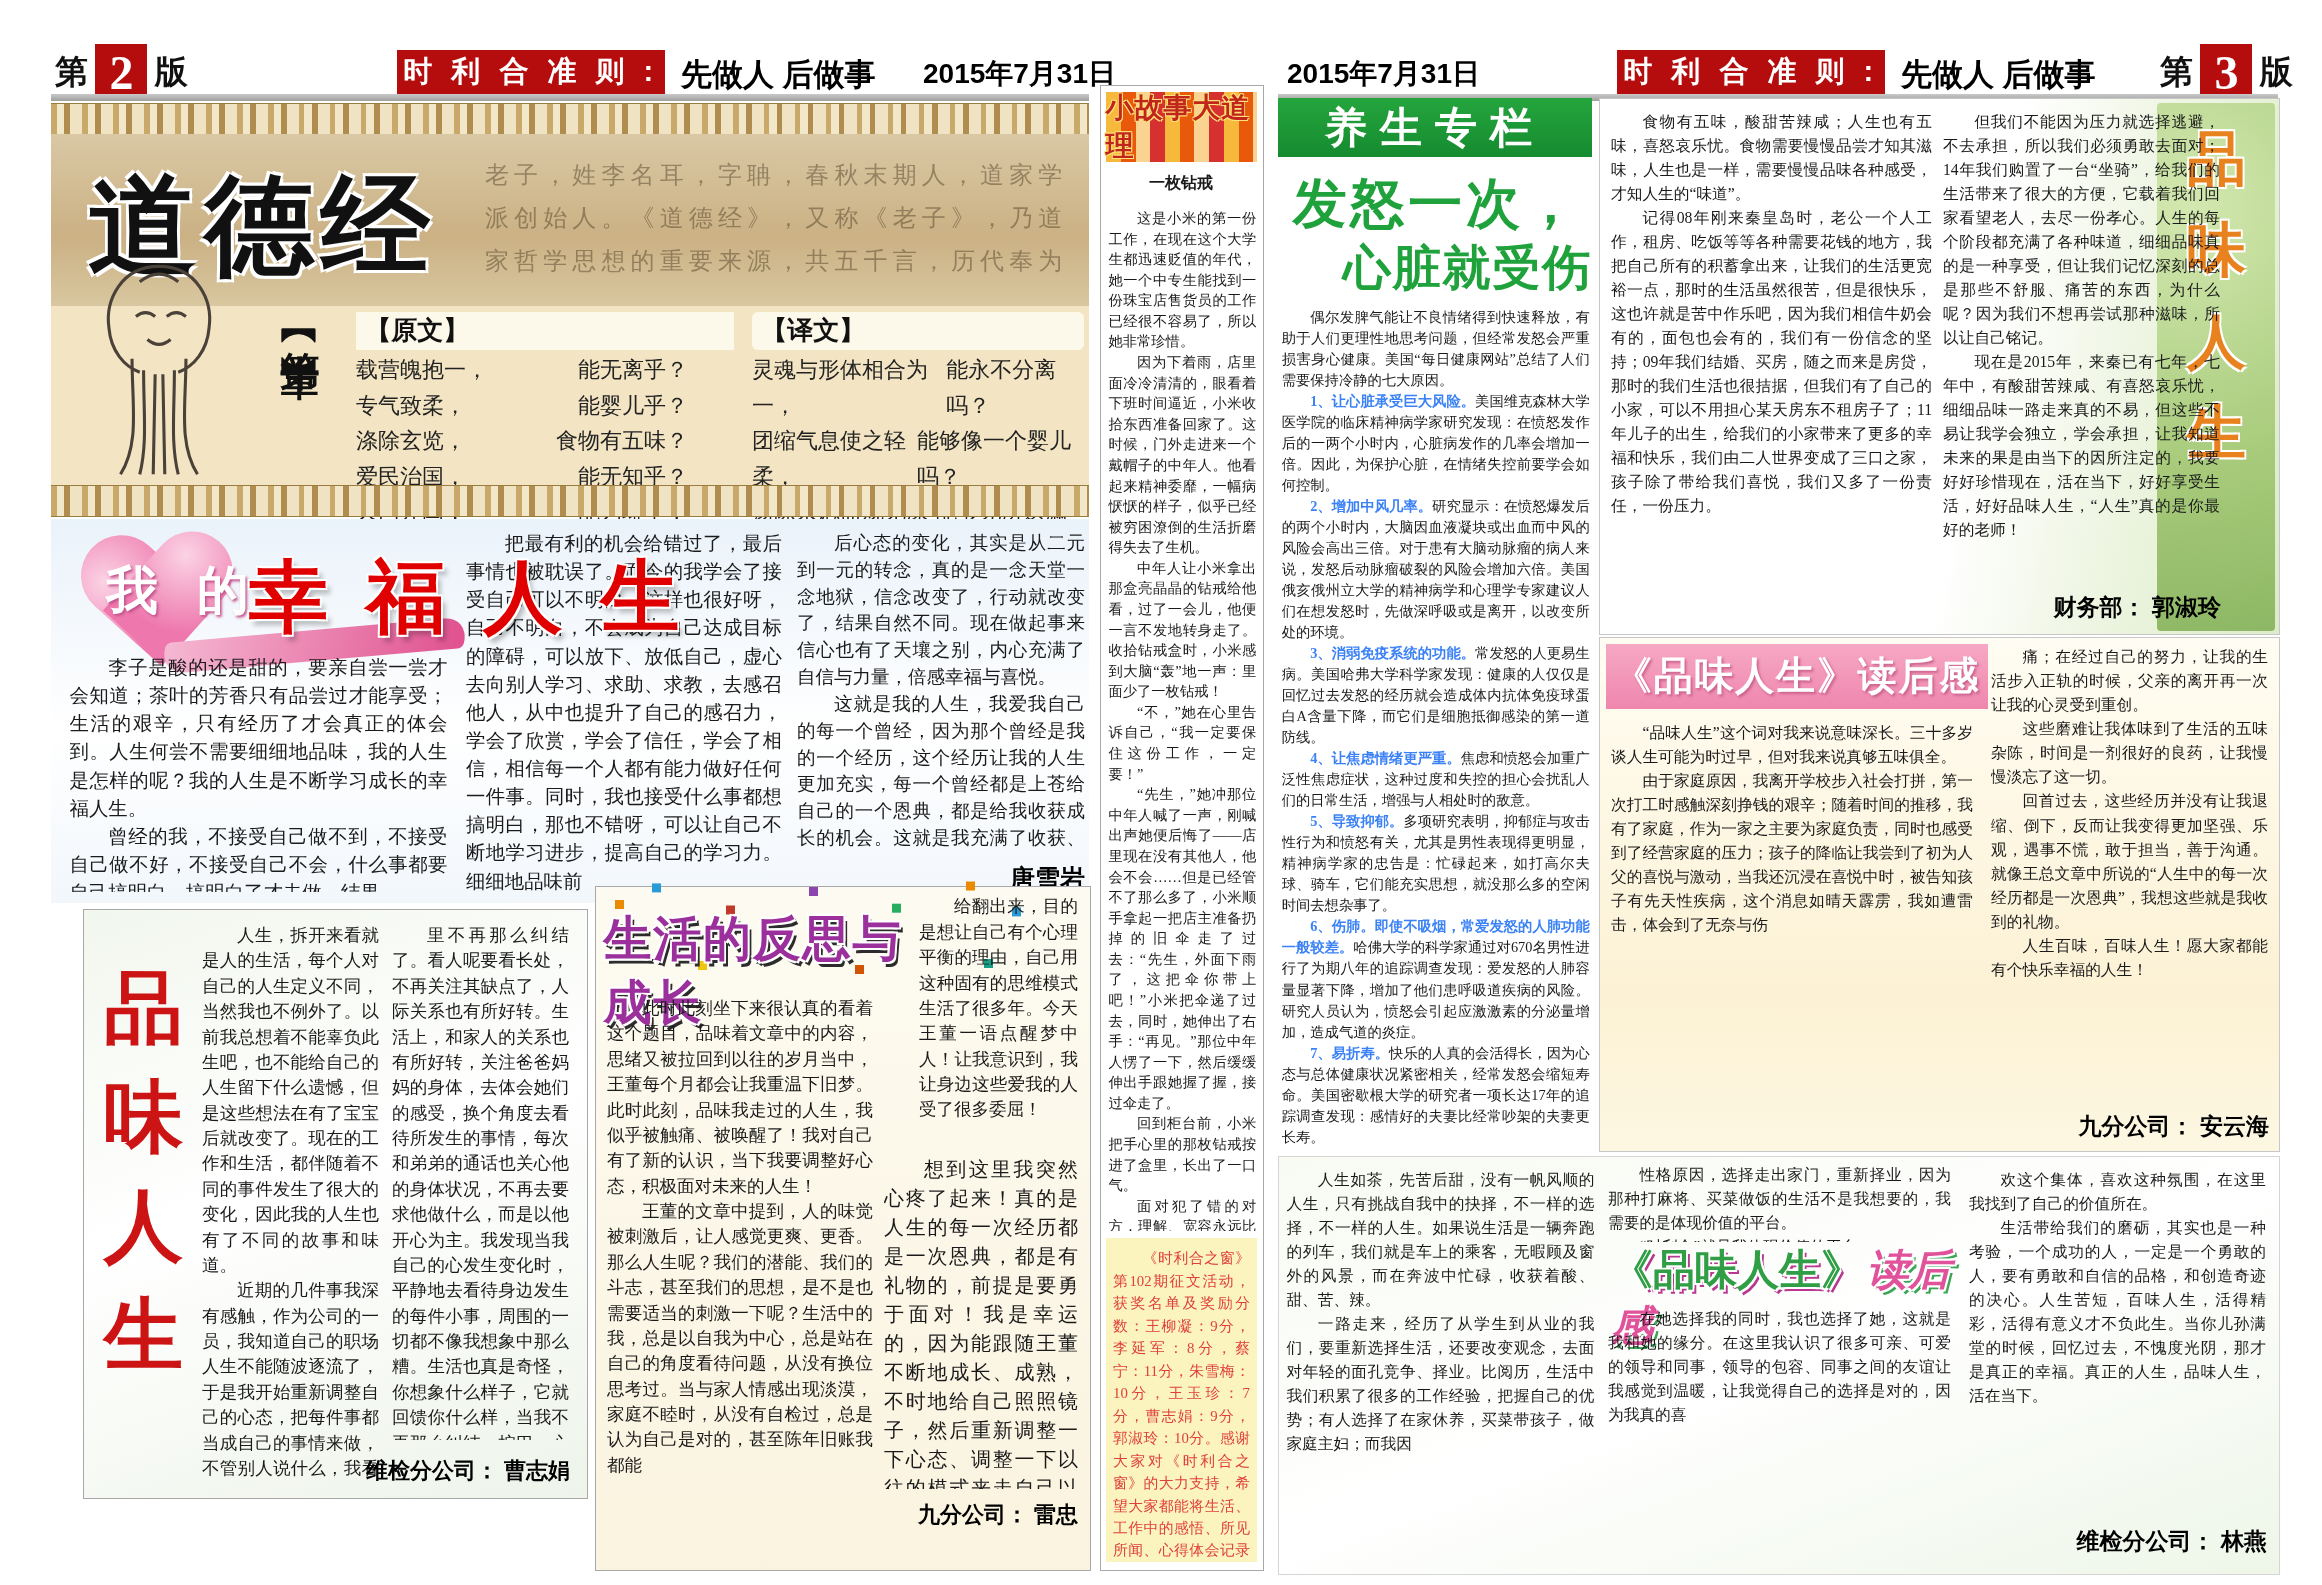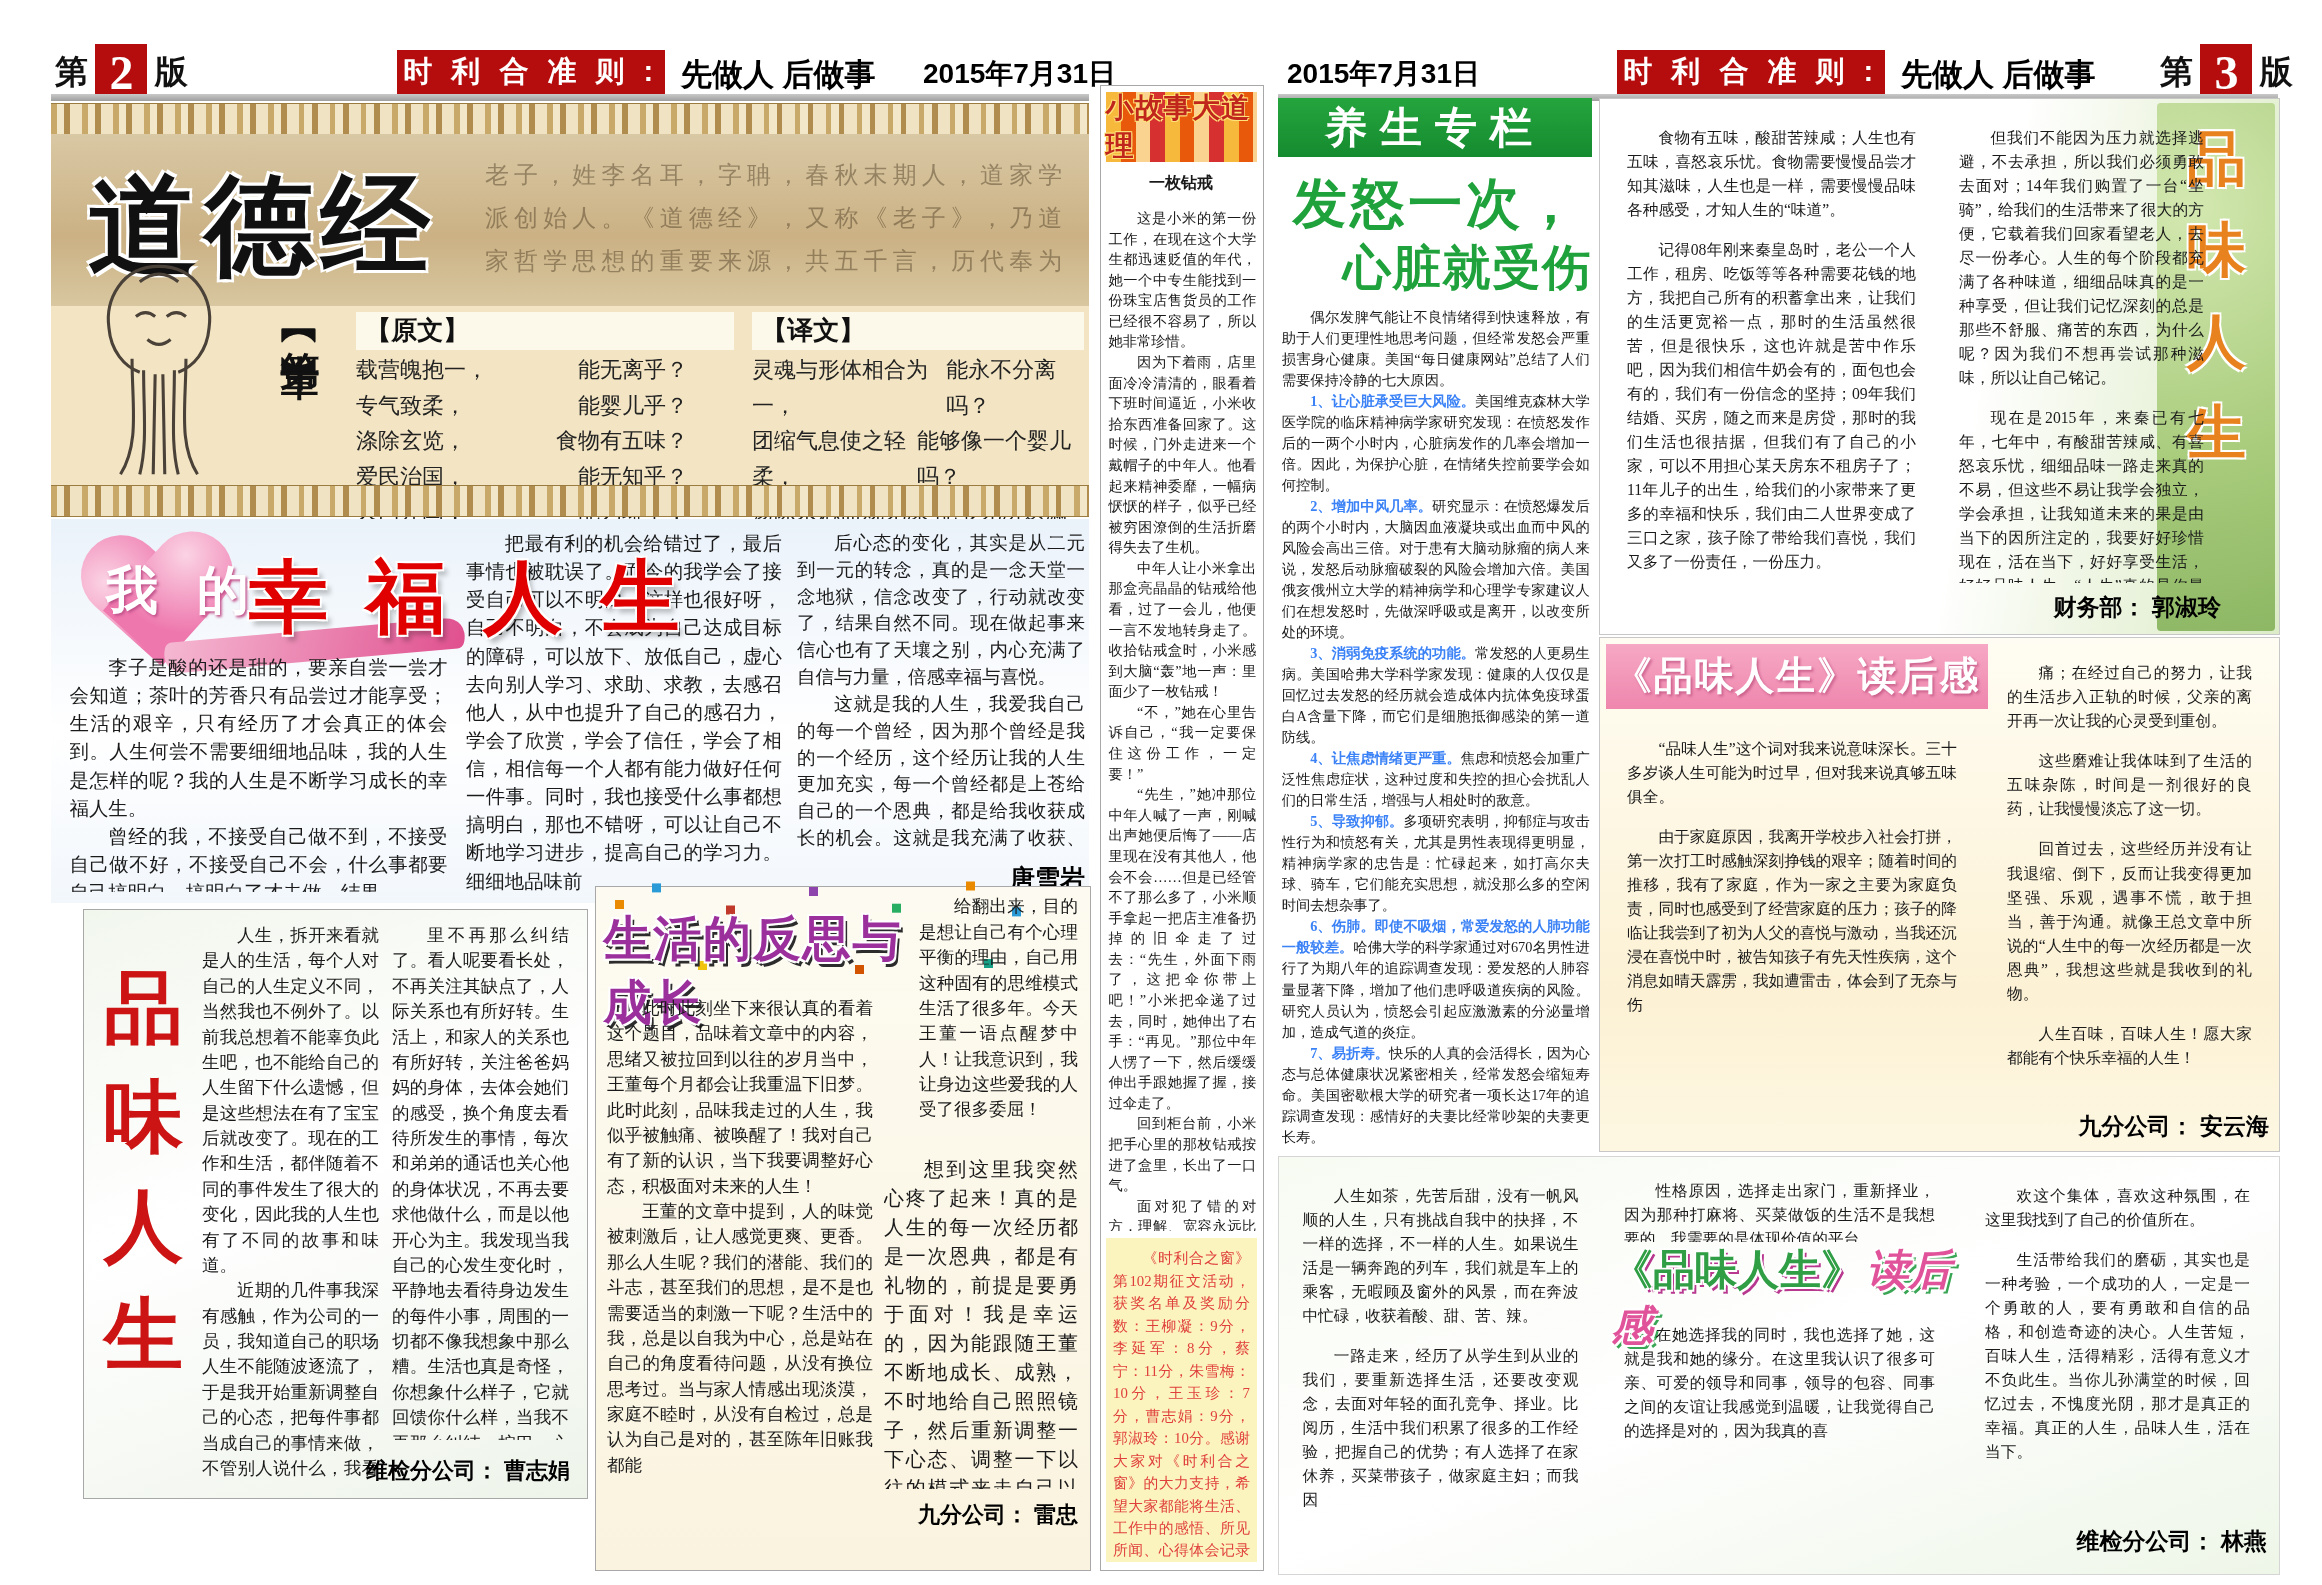--- a/index.html
+++ b/index.html
@@ -69,21 +69,21 @@
   #health-body{font-size:14.3px;line-height:1.47;}
   #health-body p{margin:0;text-indent:2em;}
   .h-lead{color:#3b82f6;font-weight:bold;font-family:Liberation Serif, serif;}
   
   .rp-box{border:0.9px solid #c7c7c7;}
   #tastearticle{background:linear-gradient(100deg,#ffffff 55%,#eef5e2 75%,#dcecc8);}
   #leafstrip{background:radial-gradient(circle at 30% 20%,#cfe6a8,#9cc46a 60%,#7fae52);opacity:.85;border-radius:3.7px;}
   .vtitle-orange .vchar{display:block;font-size:59px;font-weight:bold;color:#e8821e;line-height:1.55;
       text-shadow:1.8px 1.8px 0 #fff,-1.8px -1.8px 0 #fff,1.8px -1.8px 0 #fff,-1.8px 1.8px 0 #fff;}
   .artcol{font-size:15.7px;line-height:1.53;}
-  .artcol p{margin:16px;text-indent:2em;}
+  .artcol p{margin:0;text-indent:2em;}
   #review1{background:linear-gradient(180deg,#fffdf3,#fcf1d4 70%,#fdf7e2);}
   #review1-banner{background:linear-gradient(180deg,#f6a8c4,#ef86ad);display:flex;align-items:center;justify-content:center;}
   #review1-banner span{color:#fff;font-size:39px;font-weight:bold;font-family:"Liberation Sans",sans-serif;letter-spacing:1.8px;
       text-shadow:1.8px 1.8px 2.8px #c95f8b;}
   #review2{background:linear-gradient(160deg,#f7fbf2,#ffffff 50%,#eef6e8);}
   #review2-title .t1{font-size:42px;font-weight:bold;color:#2f9e44;font-family:"Liberation Sans",sans-serif;
       text-shadow:1.8px 1.8px 0 #fff,-1.8px -1.8px 0 #fff,1.8px -1.8px 0 #fff,-1.8px 1.8px 0 #fff,3.7px 3.7px 0 #b8378f;}
   #review2-title .t2{font-size:42px;font-weight:bold;color:#e0529a;font-family:"Liberation Sans",sans-serif;font-style:italic;
       text-shadow:1.8px 1.8px 0 #fff,-1.8px -1.8px 0 #fff,1.8px -1.8px 0 #fff,-1.8px 1.8px 0 #fff,3.7px 3.7px 0 #3aa655;}
   
@@ -152,21 +152,21 @@
               <span>能为雌乎？</span>
             </div>
             <div class="pair-row">
               <span>明白四达，</span>
               <span>能无为乎？</span>
             </div>
           </div>
         <div class="ddj-note" style="width:397px;">[生之畜之，生而不有，为而不恃，长而不宰，是谓玄德。]</div>
       </div>
       <div class="abs" style="left:701px;top:5.5px;width:332px;">
-        <div class="ddj-label" style="width:314px;">【译文】</div>
+        <div class="ddj-label" style="width:314px;border-radius:6px;">【译文】</div>
         <div style="width:330px;margin-top:1.8px;font-size:19.4px;">
             <div class="pair-row">
               <span>灵魂与形体相合为一，</span>
               <span>能永不分离吗？</span>
             </div>
             <div class="pair-row">
               <span>团缩气息使之轻柔，</span>
               <span>能够像一个婴儿吗？</span>
             </div>
             <div class="pair-row">

